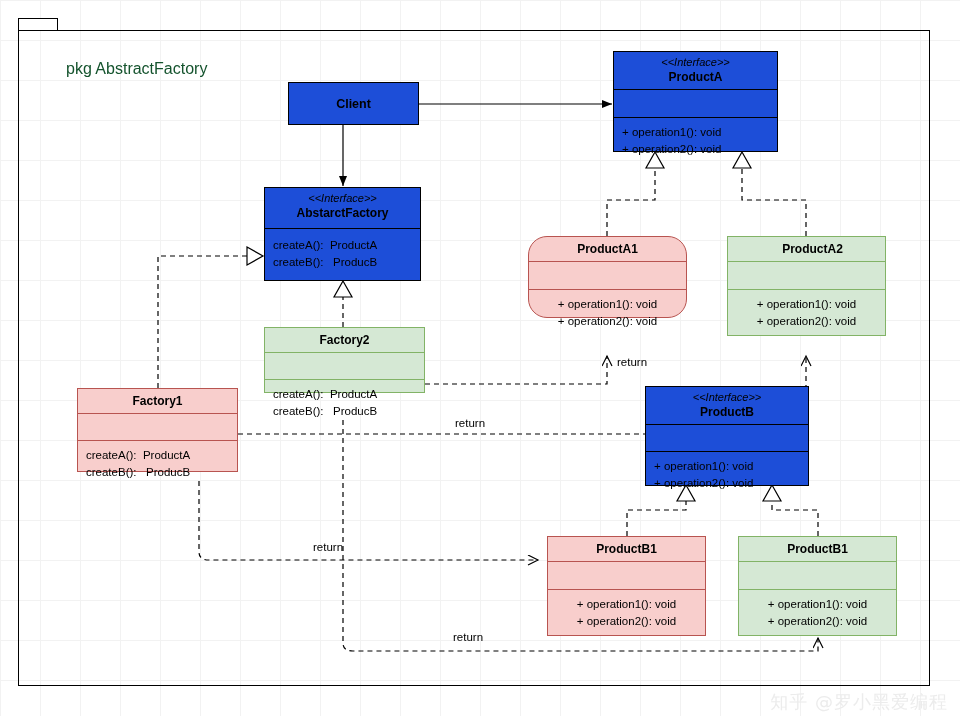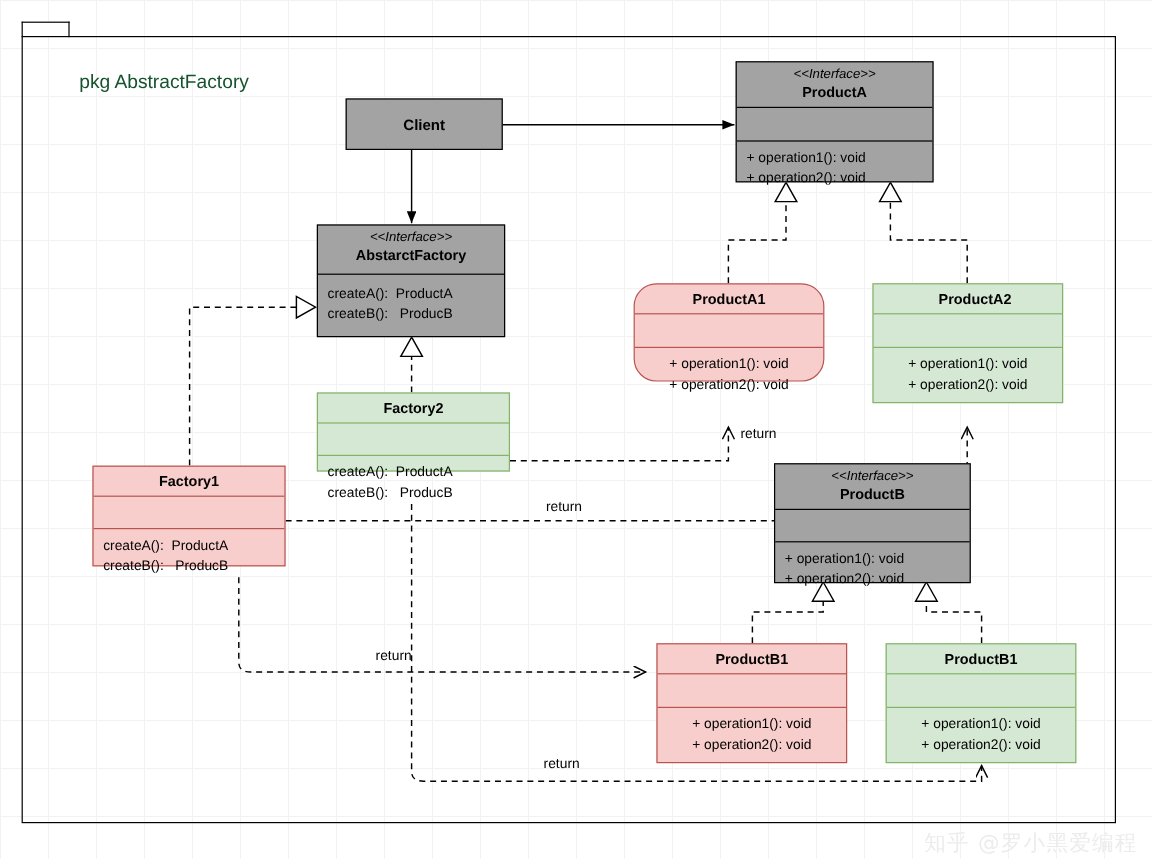--- a/index.html
+++ b/index.html
@@ -59,21 +59,21 @@
     color: #14532d;
     white-space: nowrap;
     margin-left: 25px;
   }
 
   
   .uml {
     position: absolute;
     box-sizing: border-box;
     border: 1px solid #000;
-    background: #a3a3a3;
+    background: #1d4ed8;
     font-size: 11.5px;
     color: #000;
   }
   .uml .row {
     box-sizing: border-box;
   }
   .uml .hdr {
     text-align: center;
     padding: 4px 4px 5px 4px;
     line-height: 1.25;

